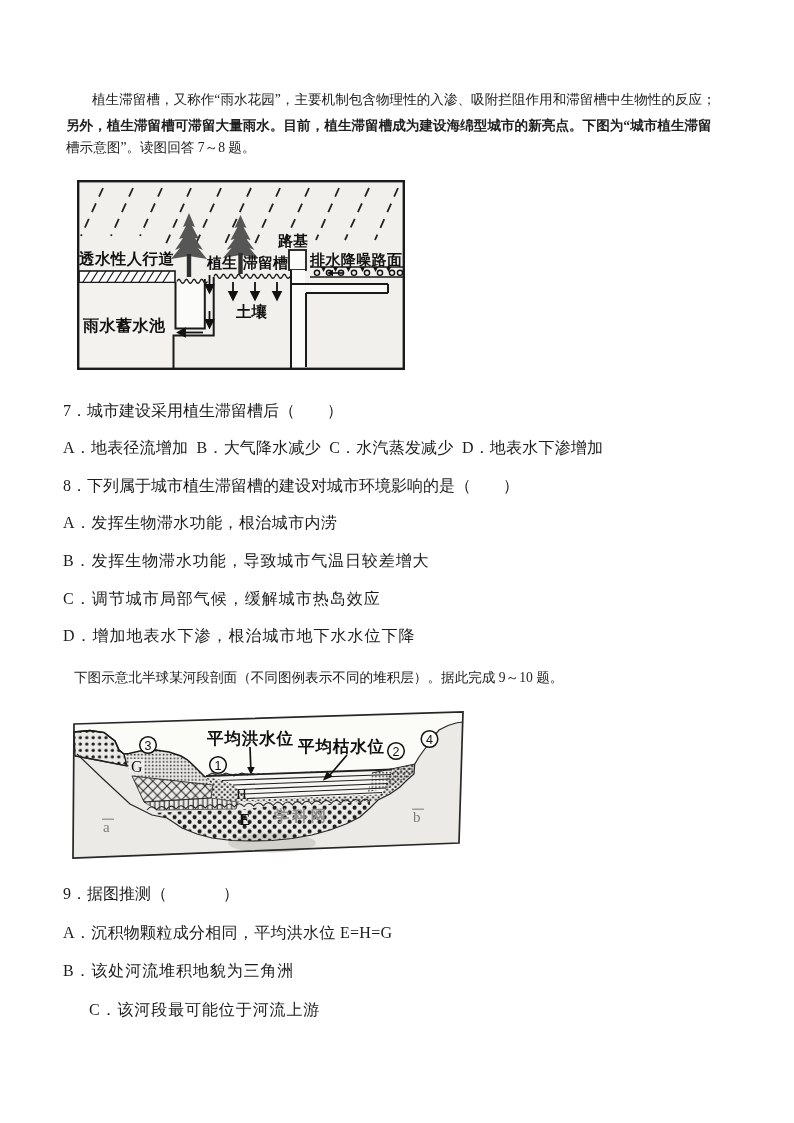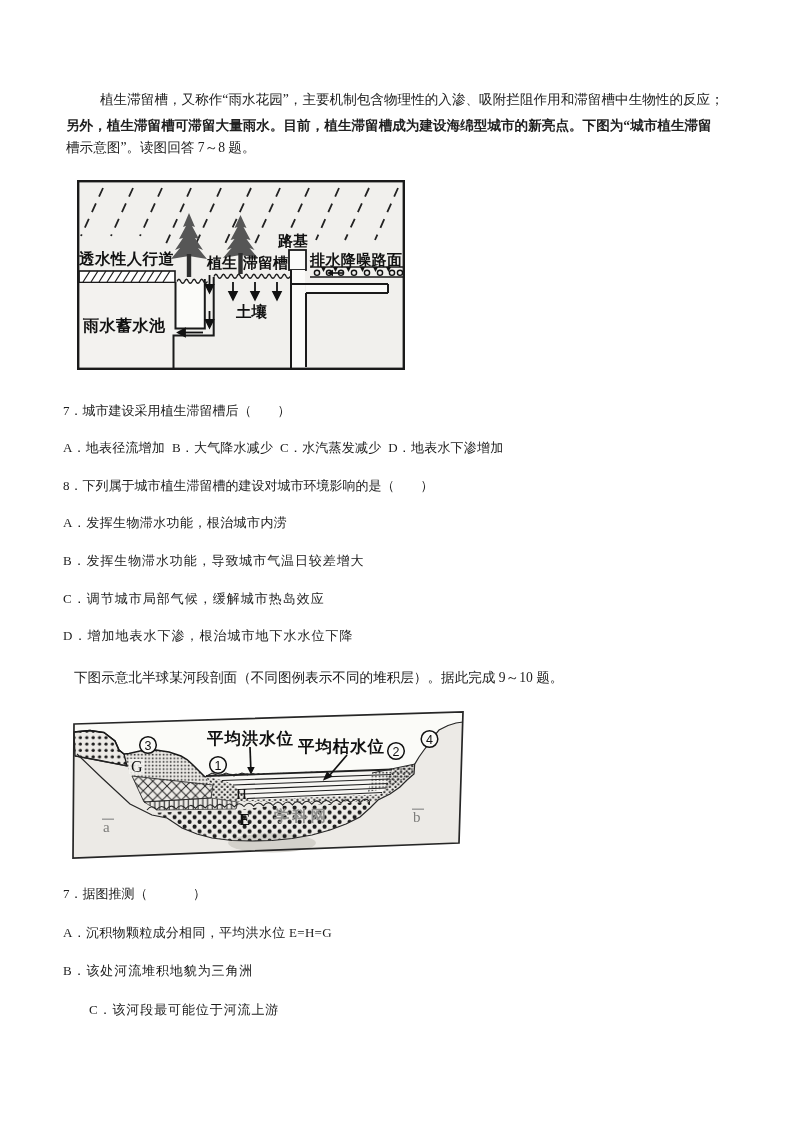--- a/index.html
+++ b/index.html
@@ -1,24 +1,24 @@
 <!DOCTYPE html>
 <html lang="zh"><head>
 <meta charset="utf-8">
 <style>
 html,body{margin:0;padding:0;background:#fff;}
 body{width:794px;height:1123px;position:relative;font-family:"Liberation Serif",serif;color:#1c1c1c;}
-.t{position:absolute;white-space:nowrap;font-size:13px;line-height:16px;}
+.t{position:absolute;white-space:nowrap;font-size:16px;line-height:16px;}
 .intro{font-size:13.6px;color:#202020;}
 .dlab{font-family:"Liberation Sans",sans-serif;font-weight:700;fill:#111;}
 </style>
 </head>
 <body>
 
-<div class="t intro" style="left:92px;top:92px;margin-left:8px;">植生滞留槽，又称作“雨水花园”，主要机制包含物理性的入渗、吸附拦阻作用和滞留槽中生物性的反应；</div>
+<div class="t intro" style="left:92px;top:92px;">植生滞留槽，又称作“雨水花园”，主要机制包含物理性的入渗、吸附拦阻作用和滞留槽中生物性的反应；</div>
 
 <div class="t intro" style="left:66px;top:118px;font-weight:bold;">另外，植生滞留槽可滞留大量雨水。目前，植生滞留槽成为建设海绵型城市的新亮点。下图为“城市植生滞留</div>
 
 <div class="t intro" style="left:66px;top:140px;">槽示意图”。读图回答 7～8 题。</div>
 
 <div style="position:absolute;left:77px;top:180px;">
 <svg width="328" height="190" viewBox="0 0 328 190">
 
 <rect x="0" y="0" width="328" height="190" fill="#f1f0ed"></rect>
 
@@ -270,19 +270,19 @@
 <text x="31" y="122" font-size="15" fill="#7d7d7b" font-family="Liberation Serif,serif">a</text>
 <rect x="30" y="108.5" width="12" height="1.4" fill="#9a9a98"></rect>
 
 <text x="341" y="112" font-size="15" fill="#7d7d7b" font-family="Liberation Serif,serif">b</text>
 <rect x="340" y="98.5" width="12" height="1.4" fill="#9a9a98"></rect>
 
 <polygon points="2,14 391,2 387,133 1,148" fill="none" stroke="#262626" stroke-width="1.7"></polygon>
 </svg>
 </div>
 
-<div class="t" style="left:63px;top:886px;">7．据图推测（    ）</div>
+<div class="t" style="left:63px;top:886px;">9．据图推测（    ）</div>
 
 <div class="t" style="left:63px;top:925px;letter-spacing:0.3px;">A．沉积物颗粒成分相同，平均洪水位 E=H=G</div>
 
 <div class="t" style="left:63px;top:963px;letter-spacing:0.9px;">B．该处河流堆积地貌为三角洲</div>
 
 <div class="t" style="left:63px;top:1002px;letter-spacing:0.9px;margin-left:26px;">C．该河段最可能位于河流上游</div>
 
 </body></html>

